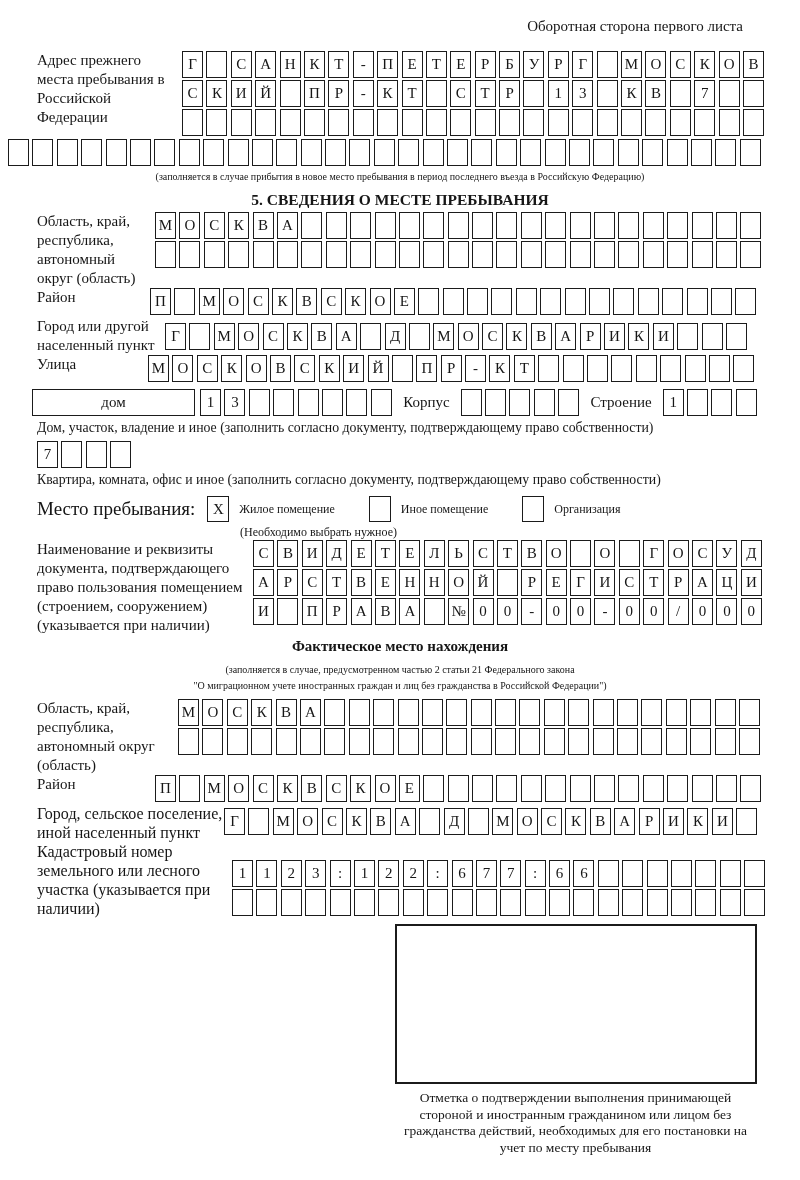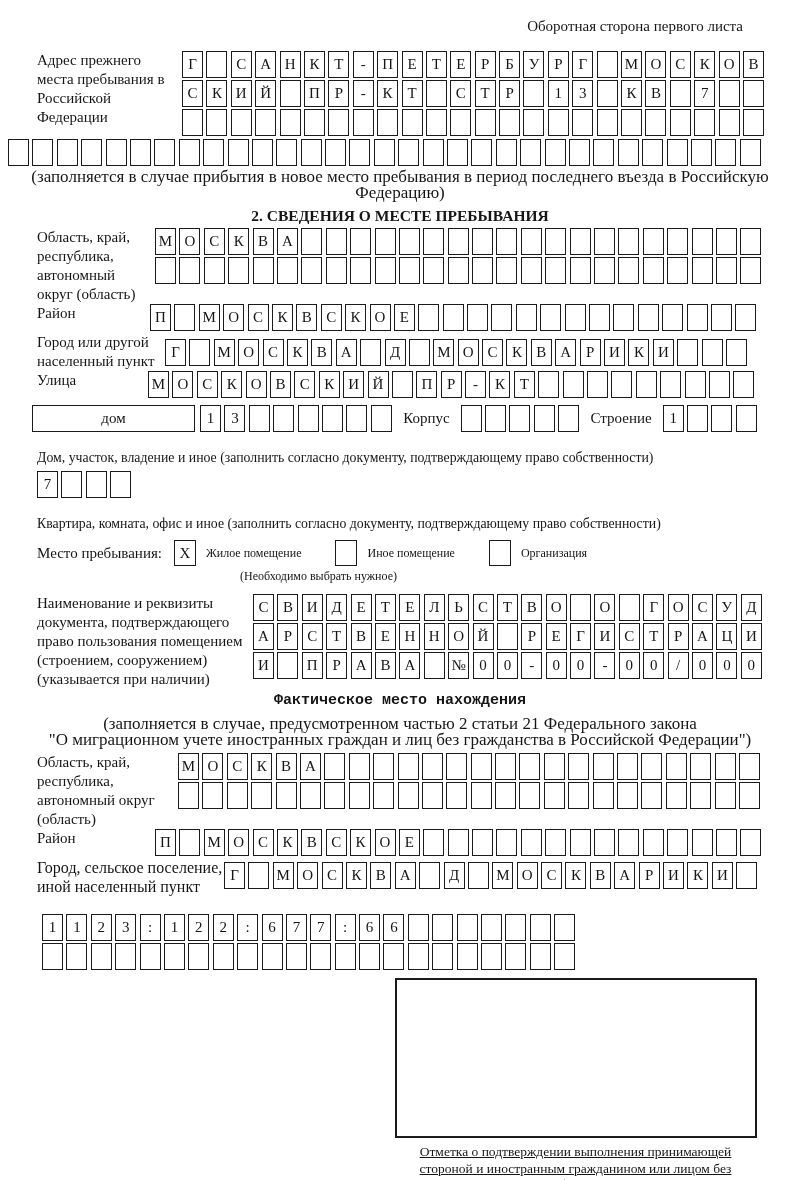--- a/index.html
+++ b/index.html
@@ -25,58 +25,58 @@
   
   .grid{display:flex;}
   .cell{
     display:inline-flex;align-items:center;justify-content:center;
     width:21px;height:27px;flex:none;
     border:1.6px solid #1b1b1b;box-sizing:border-box;
     margin-right:3.4px;
     font-size:15px;line-height:1;
   }
   .fullrow{padding-left:8px;margin-top:1px;}
-  .cnote{text-align:center;font-size:17px;line-height:16px;margin-top:3px;}
+  .cnote{text-align:center;font-size:10px;line-height:16px;margin-top:3px;}
   .sec-title{text-align:center;font-weight:bold;font-size:15.5px;line-height:19px;margin-top:5px;}
-  .sub-title{text-align:center;font-weight:bold;font-size:15px;line-height:19px;margin-top:2px;font-family:Liberation Mono, monospace;}
+  .sub-title{text-align:center;font-weight:bold;font-size:15px;line-height:19px;margin-top:2px;}
   .lline{display:block;white-space:nowrap;}
   
   .boxrow{display:flex;align-items:flex-start;padding-left:32px;margin-top:5px;}
   .wbox{
     flex:none;height:27px;box-sizing:border-box;
     border:1.6px solid #1b1b1b;
     display:flex;align-items:center;justify-content:center;
     font-size:15px;
   }
   .ilabel{flex:none;font-size:15px;line-height:27px;margin:0 6px 0 8px;}
   .boxrow .grid{margin-left:5px;}
-  .fcaption{padding-left:37px;font-size:13.8px;line-height:16px;margin-top:18px;}
+  .fcaption{padding-left:37px;font-size:13.8px;line-height:16px;margin-top:4px;}
   
   .placerow{display:flex;align-items:center;padding-left:37px;margin-top:8px;}
-  .plabel{font-size:15px;flex:none;}
+  .plabel{font-size:19px;flex:none;}
   .cbox{
     flex:none;width:22px;height:26px;box-sizing:border-box;
     border:1.6px solid #1b1b1b;
     display:inline-flex;align-items:center;justify-content:center;
     font-size:15px;margin-left:12px;
   }
   .optlabel{font-size:12px;flex:none;margin-left:10px;}
   .optlabel.gap{margin-right:22px;}
   .choose-note{padding-left:240px;font-size:12px;line-height:16px;margin-top:2px;}
   
   .stampbox{
     margin:6px 0 0 395px;
     width:362px;height:160px;box-sizing:border-box;
     border:2px solid #1b1b1b;
   }
   .stampcap{
     margin:6px 0 8px 403px;
     width:345px;
     text-align:center;
-    font-size:13.5px;line-height:16.5px;text-decoration:underline;
+    font-size:13.5px;line-height:16.5px;
   }
   .pt6{padding-top:6px;}
   .pt4{padding-top:4px;}
   .pt18{padding-top:18px;}
   .mt2{margin-top:2px;}
 </style>
 </head>
 <body>
 
 <div class="page">
@@ -194,21 +194,21 @@
       <span class="cell"></span>
       <span class="cell"></span>
       <span class="cell"></span>
       <span class="cell"></span>
       <span class="cell"></span>
       <span class="cell"></span>
       <span class="cell"></span>
     </div>
   <div class="cnote">(заполняется в случае прибытия в новое место пребывания в период последнего въезда в Российскую Федерацию)</div>
 
-  <div class="sec-title">2. СВЕДЕНИЯ О МЕСТЕ ПРЕБЫВАНИЯ</div>
+  <div class="sec-title">5. СВЕДЕНИЯ О МЕСТЕ ПРЕБЫВАНИЯ</div>
 
   <div class="field" style="margin-top:3px">
     <div class="flabel" style="width:113px">Область, край, республика, автономный округ (область)</div>
     <div class="gcol">
       <div class="grid">
           <span class="cell">М</span>
           <span class="cell">О</span>
           <span class="cell">С</span>
           <span class="cell">К</span>
           <span class="cell">В</span>
@@ -410,21 +410,21 @@
     <span class="plabel">Место пребывания:</span>
     <span class="cbox">X</span>
     <span class="optlabel gap">Жилое помещение</span>
     <span class="cbox"></span>
     <span class="optlabel gap">Иное помещение</span>
     <span class="cbox"></span>
     <span class="optlabel">Организация</span>
   </div>
   <div class="choose-note">(Необходимо выбрать нужное)</div>
 
-  <div class="field" style="margin-top:10px">
+  <div class="field" style="margin-top:0">
     <div class="flabel" style="width:211px">Наименование и реквизиты документа, подтверждающего право пользования помещением (строением, сооружением) (указывается при наличии)</div>
     <div class="gcol">
       <div class="grid">
           <span class="cell">С</span>
           <span class="cell">В</span>
           <span class="cell">И</span>
           <span class="cell">Д</span>
           <span class="cell">Е</span>
           <span class="cell">Т</span>
           <span class="cell">Е</span>
@@ -614,20 +614,21 @@
           <span class="cell">Р</span>
           <span class="cell">И</span>
           <span class="cell">К</span>
           <span class="cell">И</span>
           <span class="cell"></span>
         </div>
     </div>
   </div>
 
   <div class="field">
+    <div class="flabel sm" style="width:190px">Кадастровый номер земельного или лесного участка (указывается при наличии)</div>
     <div class="gcol pt18">
       <div class="grid">
           <span class="cell">1</span>
           <span class="cell">1</span>
           <span class="cell">2</span>
           <span class="cell">3</span>
           <span class="cell">:</span>
           <span class="cell">1</span>
           <span class="cell">2</span>
           <span class="cell">2</span>

